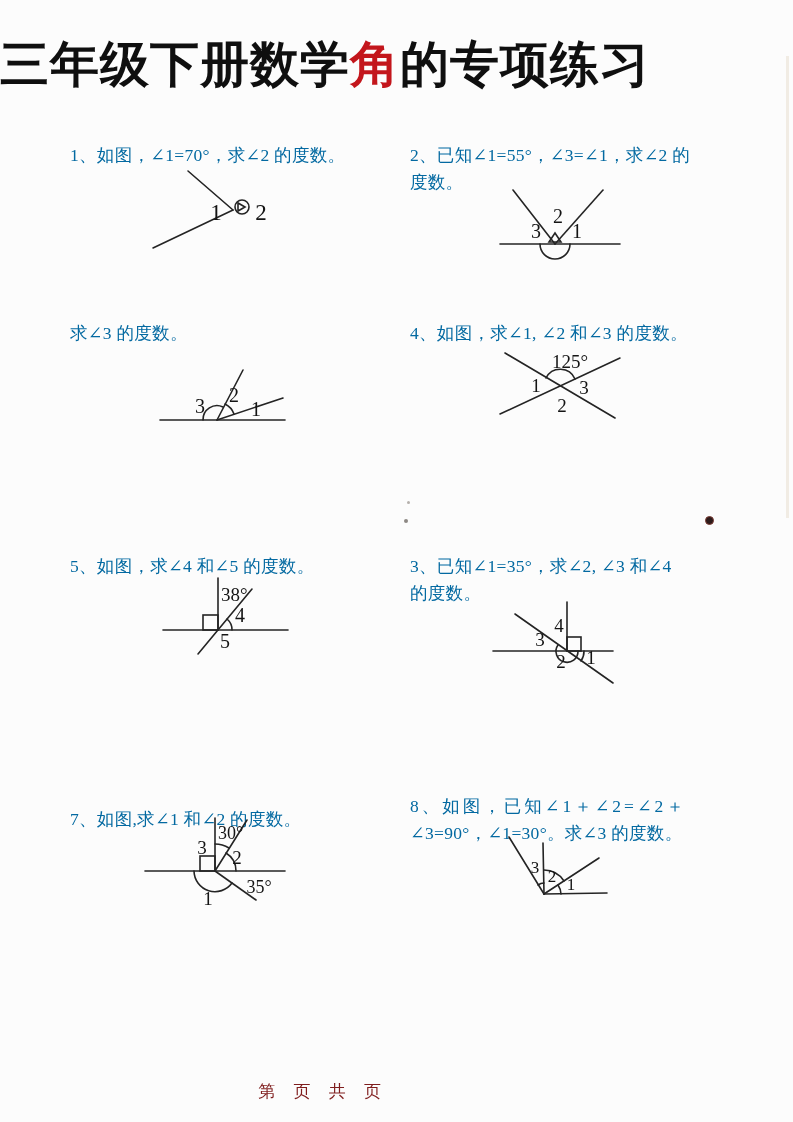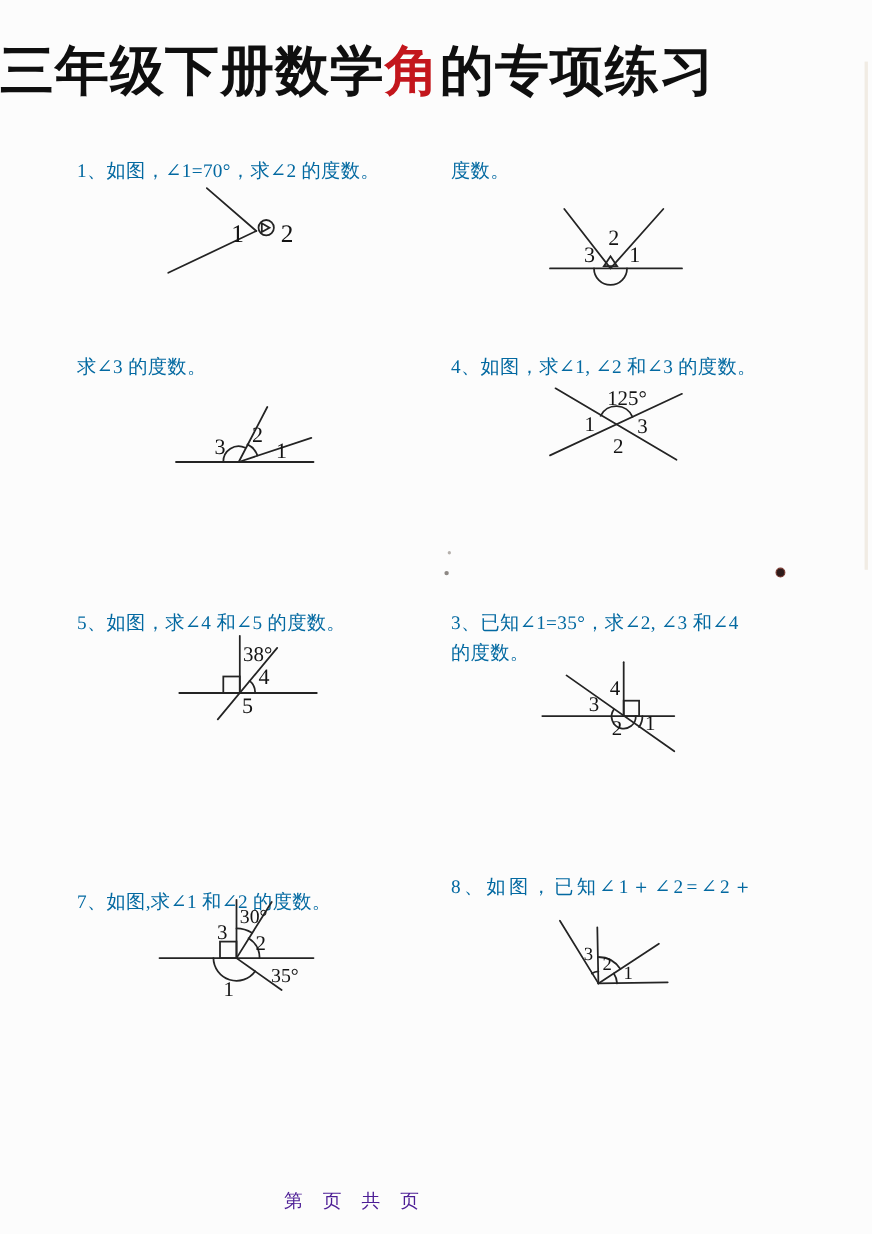--- a/index.html
+++ b/index.html
@@ -10,21 +10,21 @@
   .title .accent{color:#c3161c;}
   .prob{position:absolute;font-family:"Liberation Serif","DejaVu Serif",serif;
         color:#0369a1;font-size:17.5px;line-height:27px;white-space:nowrap;letter-spacing:0.3px;}
   .prob .spread{letter-spacing:3px;text-align:center;}
   .fig{position:absolute;}
   .fig line,.fig path,.fig rect,.fig circle,.fig polygon{
         stroke:#242424;stroke-width:1.6;fill:none;stroke-linecap:round;}
   .fig text{font-family:"Liberation Serif","DejaVu Serif",serif;fill:#141414;}
   .footer{position:absolute;top:1080px;left:0;width:646px;text-align:center;
           font-family:"Liberation Serif","DejaVu Serif",serif;font-size:17px;
-          letter-spacing:7px;color:#4c1d95;}
+          letter-spacing:7px;color:#7f1d1d;}
   .speck{position:absolute;border-radius:50%;}
   .edge{position:absolute;left:786px;top:56px;width:3px;height:462px;background:#f1ece4;}
 </style>
 </head>
 <body>
 
 <div class="title">
   <span>三年级下册数学</span><span class="accent">角</span><span>的专项练习</span>
 </div>
 
@@ -34,20 +34,21 @@
 <svg class="fig" style="left:88px;top:163px;" width="220" height="100" viewBox="0 0 220 100">
   <line x1="100" y1="8" x2="145" y2="47"></line>
   <line x1="145" y1="47" x2="65" y2="85"></line>
   <circle cx="154" cy="44" r="7"></circle>
   <polygon points="150,40 150,48 157,44"></polygon>
   <text x="128" y="57" font-size="23" text-anchor="middle">1</text>
   <text x="173" y="57" font-size="23" text-anchor="middle">2</text>
 </svg>
 
 <div class="prob" style="left:410px;top:142px;">
+  <div>2、已知∠1=55°，∠3=∠1，求∠2 的</div>
   <div>度数。</div>
 </div>
 <svg class="fig" style="left:455px;top:180px;" width="240" height="80" viewBox="0 0 240 80">
   <line x1="45" y1="64" x2="165" y2="64"></line>
   <line x1="100" y1="64" x2="58" y2="10"></line>
   <line x1="100" y1="64" x2="148" y2="10"></line>
   <path d="M 85,64 A 15 15 0 0 0 115,64"></path>
   <polygon points="94,62 106,62 100,53"></polygon>
   <text x="81" y="58" font-size="20" text-anchor="middle">3</text>
   <text x="103" y="43" font-size="20" text-anchor="middle">2</text>
@@ -126,20 +127,21 @@
   <path d="M 54,59 A 21 21 0 0 0 92,71"></path>
   <text x="62" y="42" font-size="19" text-anchor="middle">3</text>
   <text x="78" y="27" font-size="18">30°</text>
   <text x="97" y="52" font-size="19" text-anchor="middle">2</text>
   <text x="119" y="81" font-size="18" text-anchor="middle">35°</text>
   <text x="68" y="93" font-size="19" text-anchor="middle">1</text>
 </svg>
 
 <div class="prob" style="left:410px;top:793px;">
   <div class="spread">8、如图，已知∠1＋∠2=∠2＋</div>
+  <div>∠3=90°，∠1=30°。求∠3 的度数。</div>
 </div>
 <svg class="fig" style="left:495px;top:832px;" width="130" height="72" viewBox="0 0 130 72">
   <line x1="49" y1="62" x2="112" y2="61"></line>
   <line x1="49" y1="62" x2="104" y2="26"></line>
   <line x1="49" y1="62" x2="48" y2="11"></line>
   <line x1="49" y1="62" x2="14" y2="5"></line>
   <path d="M 49,38 A 24 24 0 0 1 69,49"></path>
   <path d="M 63,53 A 17 17 0 0 1 66,62"></path>
   <path d="M 43,53 A 11 11 0 0 1 49,51"></path>
   <text x="40" y="41" font-size="17" text-anchor="middle">3</text>

